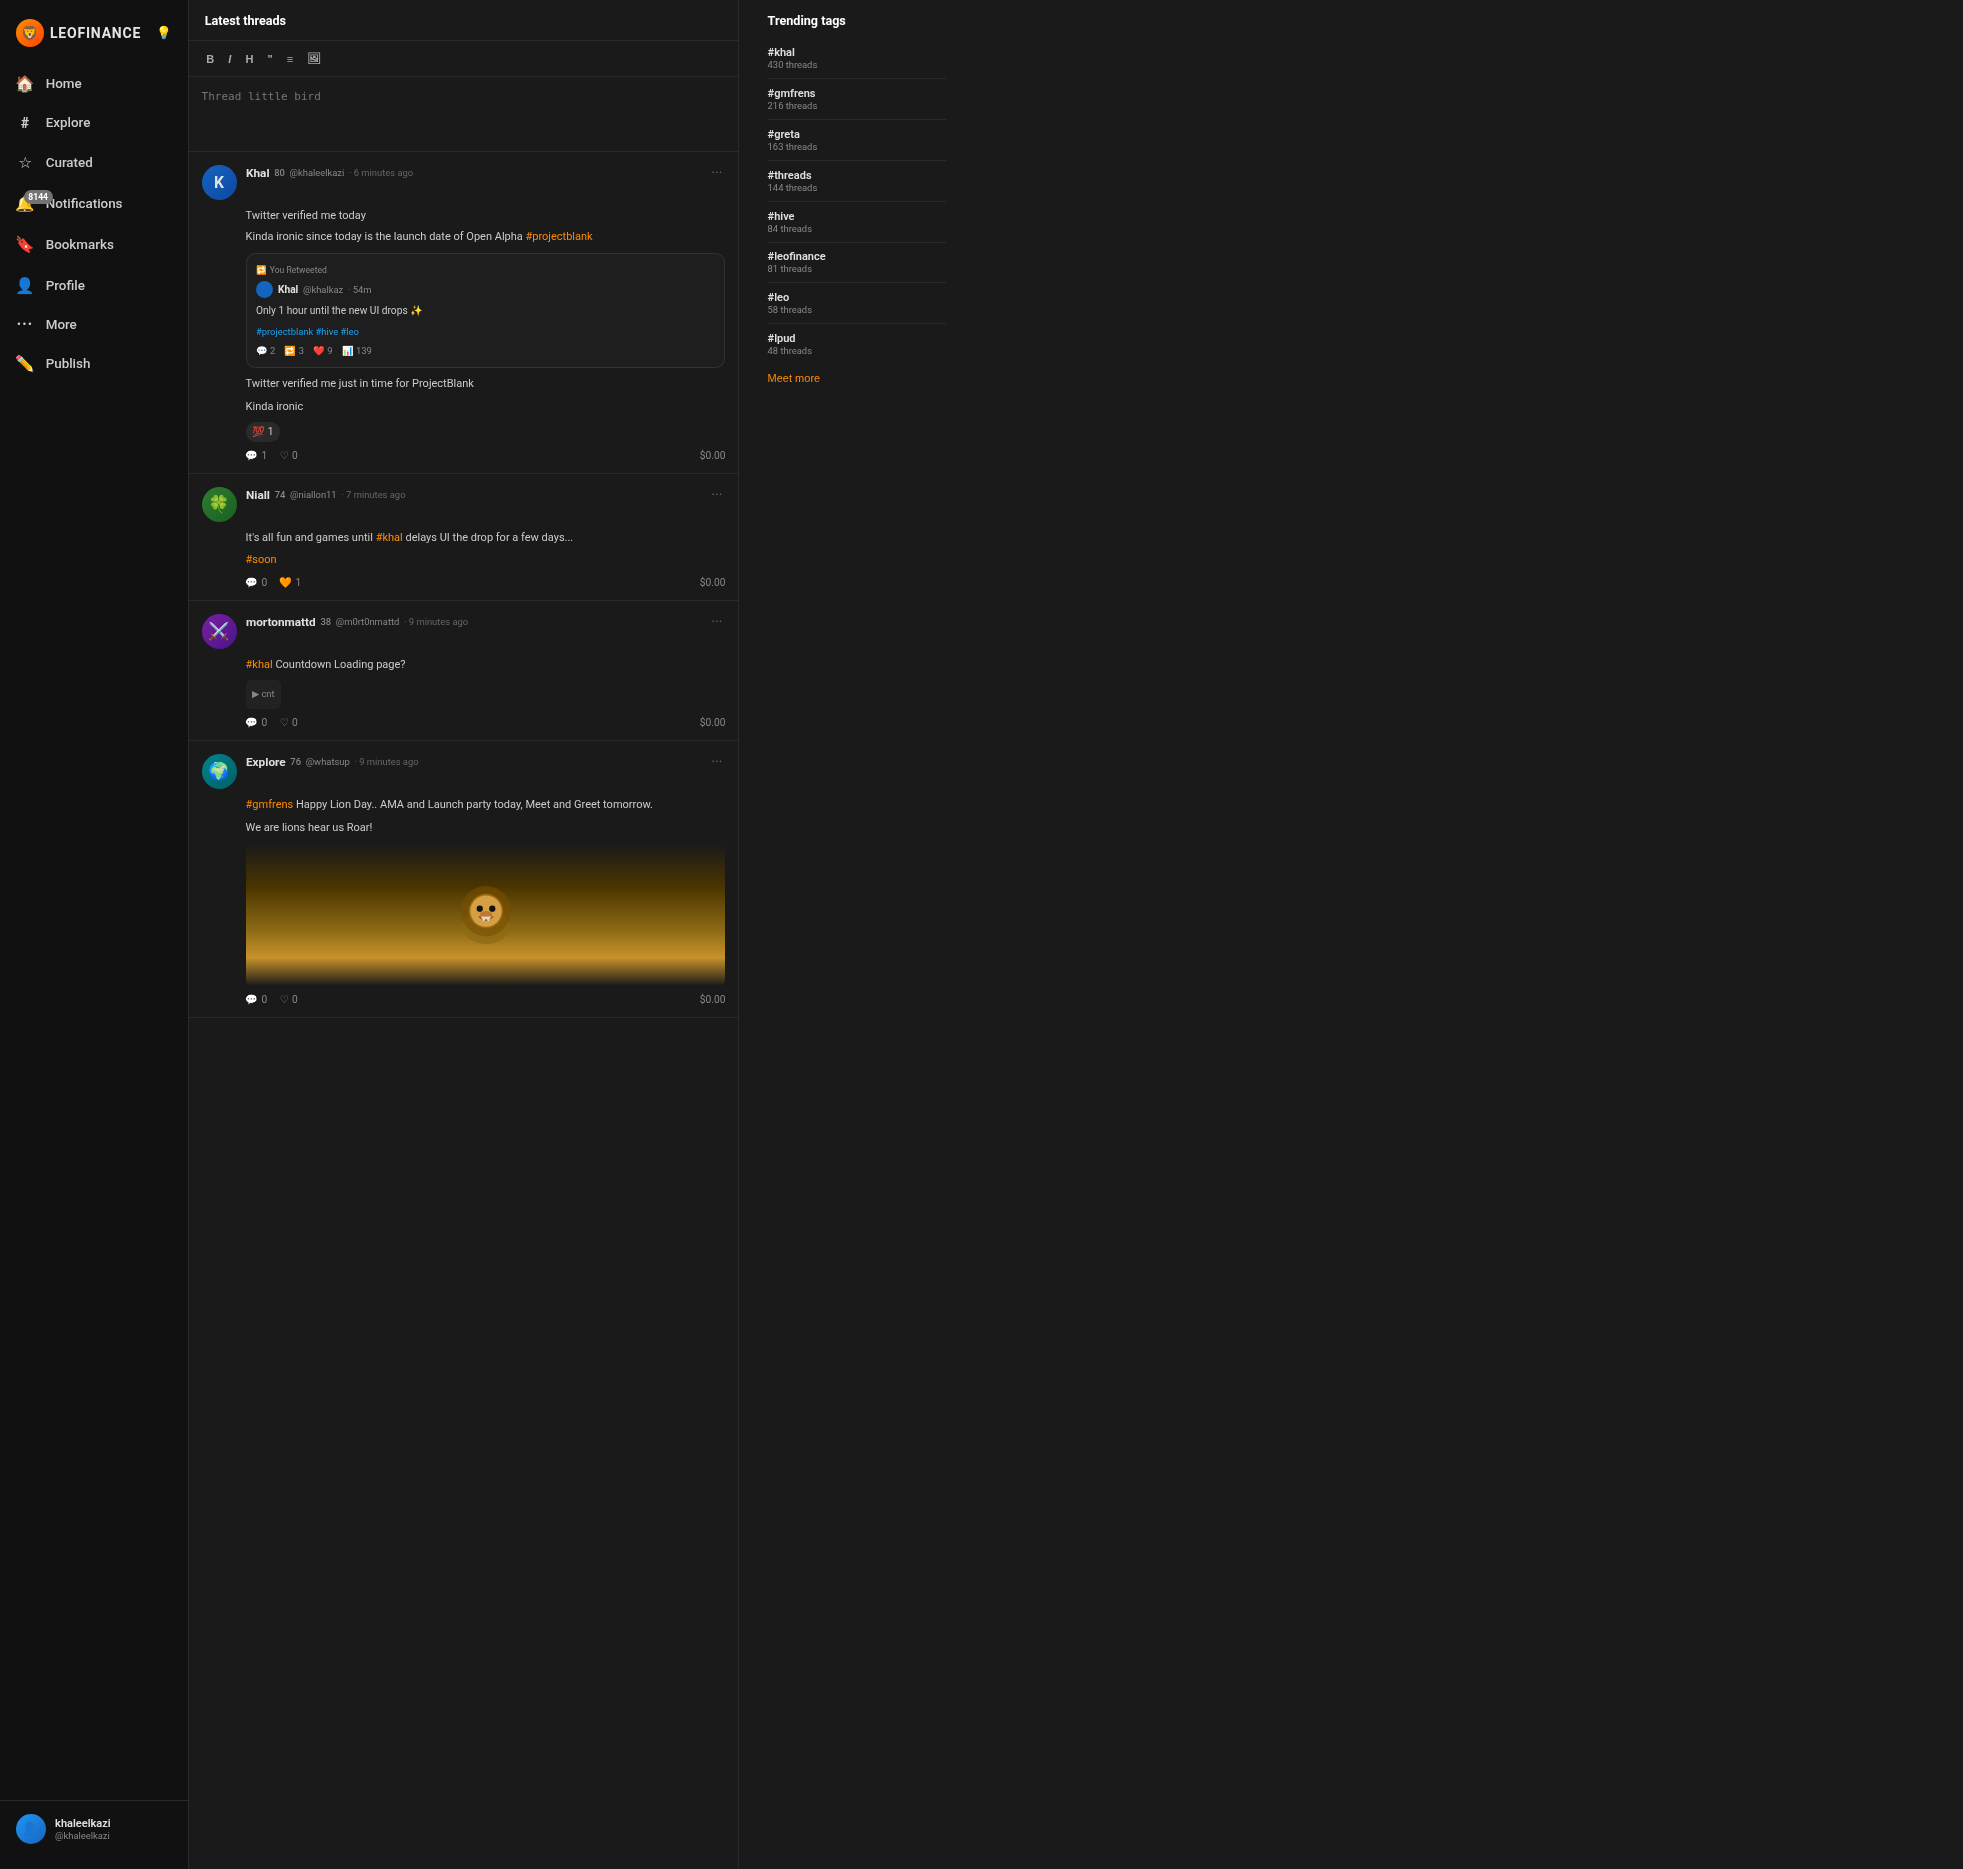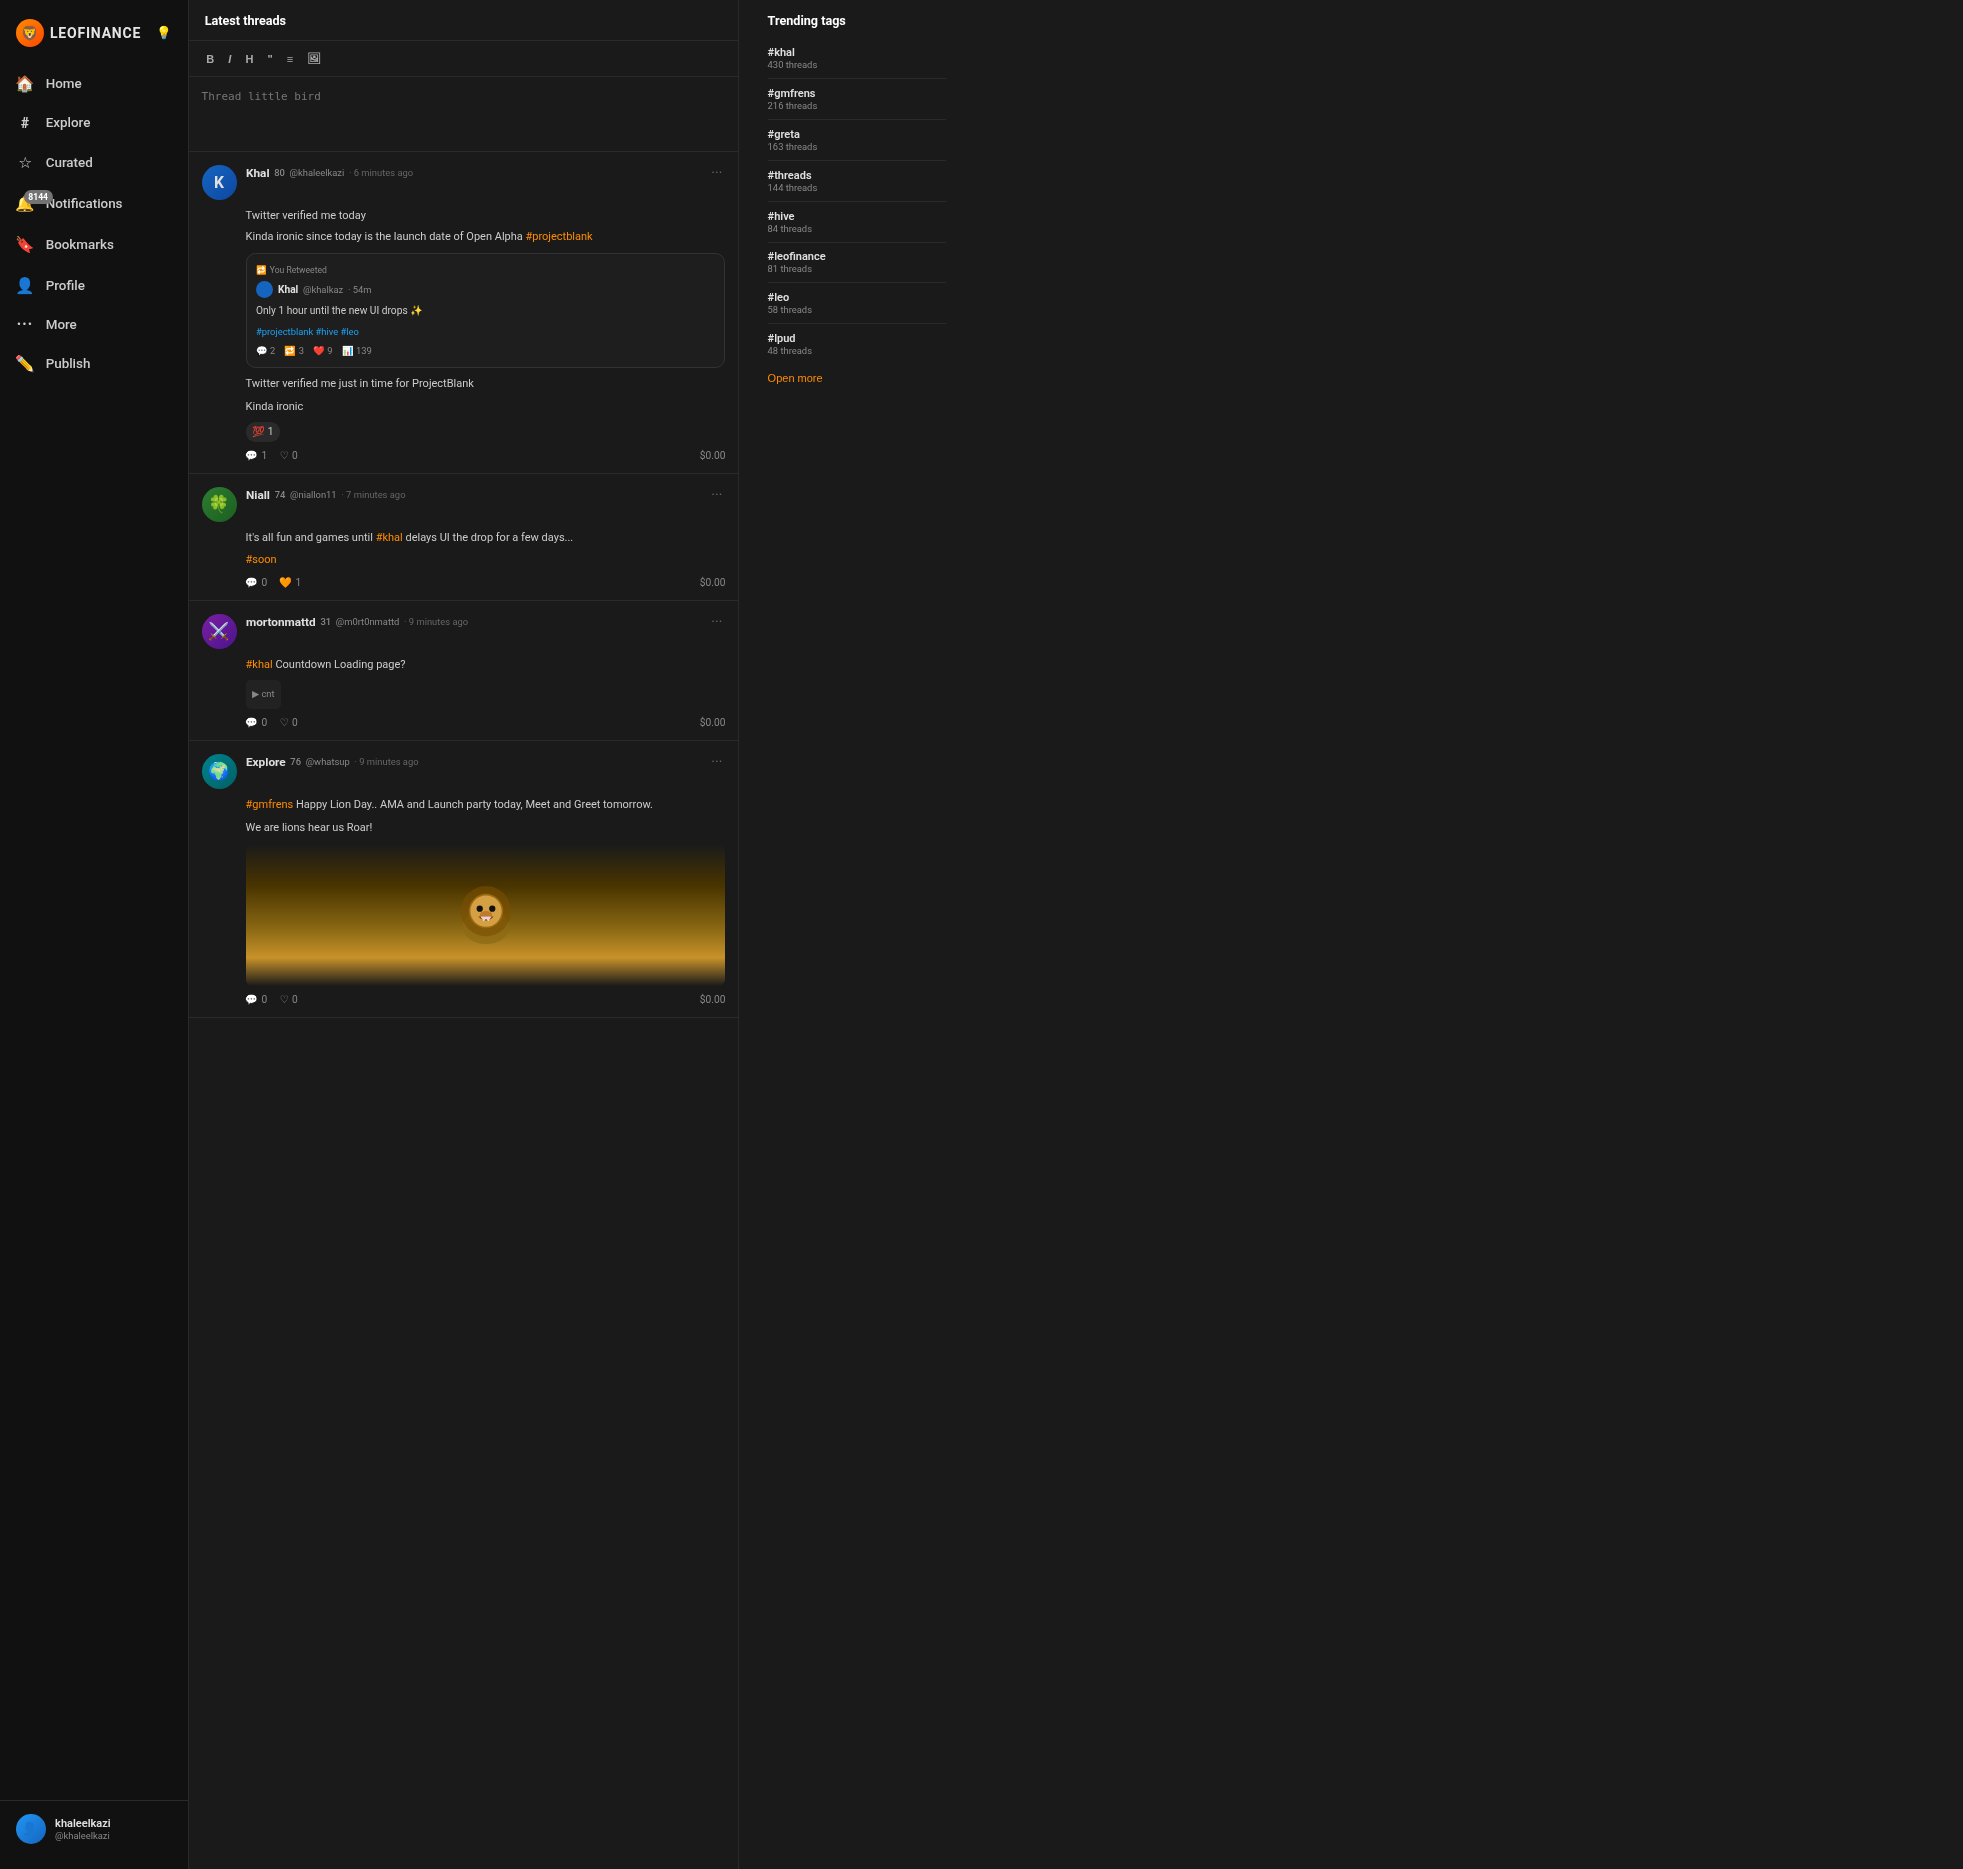--- a/index.html
+++ b/index.html
@@ -558,21 +558,21 @@
         <span class="post-value">$0.00</span>
       </div>
     </div>
 
     <div class="post">
       <div class="post-header">
         <div class="post-avatar avatar-morton" style="font-size:17.3px;">⚔️</div>
         <div class="post-meta">
           <div class="post-author-line">
             <span class="post-author">mortonmattd</span>
-            <span class="post-level">31</span>
+            <span class="post-level">38</span>
             <span class="post-handle">@m0rt0nmattd</span>
             <span class="post-time">· 9 minutes ago</span>
             <span class="post-more">···</span>
           </div>
         </div>
       </div>
       <div class="post-body">
         <p><span class="post-tag">#khal</span> Countdown Loading page?</p>
         <div style="margin-top:6.3px;background:#222;border-radius:4.7px;padding:6.3px;display:inline-block;">
           <span style="color:#888;font-size:9.4px;">▶ cnt</span>
@@ -670,17 +670,17 @@
     </div>
     <div class="trending-tag">
       <span class="tag-name">#leo</span>
       <span class="tag-count">58 threads</span>
     </div>
     <div class="trending-tag">
       <span class="tag-name">#lpud</span>
       <span class="tag-count">48 threads</span>
     </div>
 
-    <button class="show-more-btn">Open more</button>
+    <button class="show-more-btn">Meet more</button>
   </div>
 
 </div>
 
 
 </body></html>

